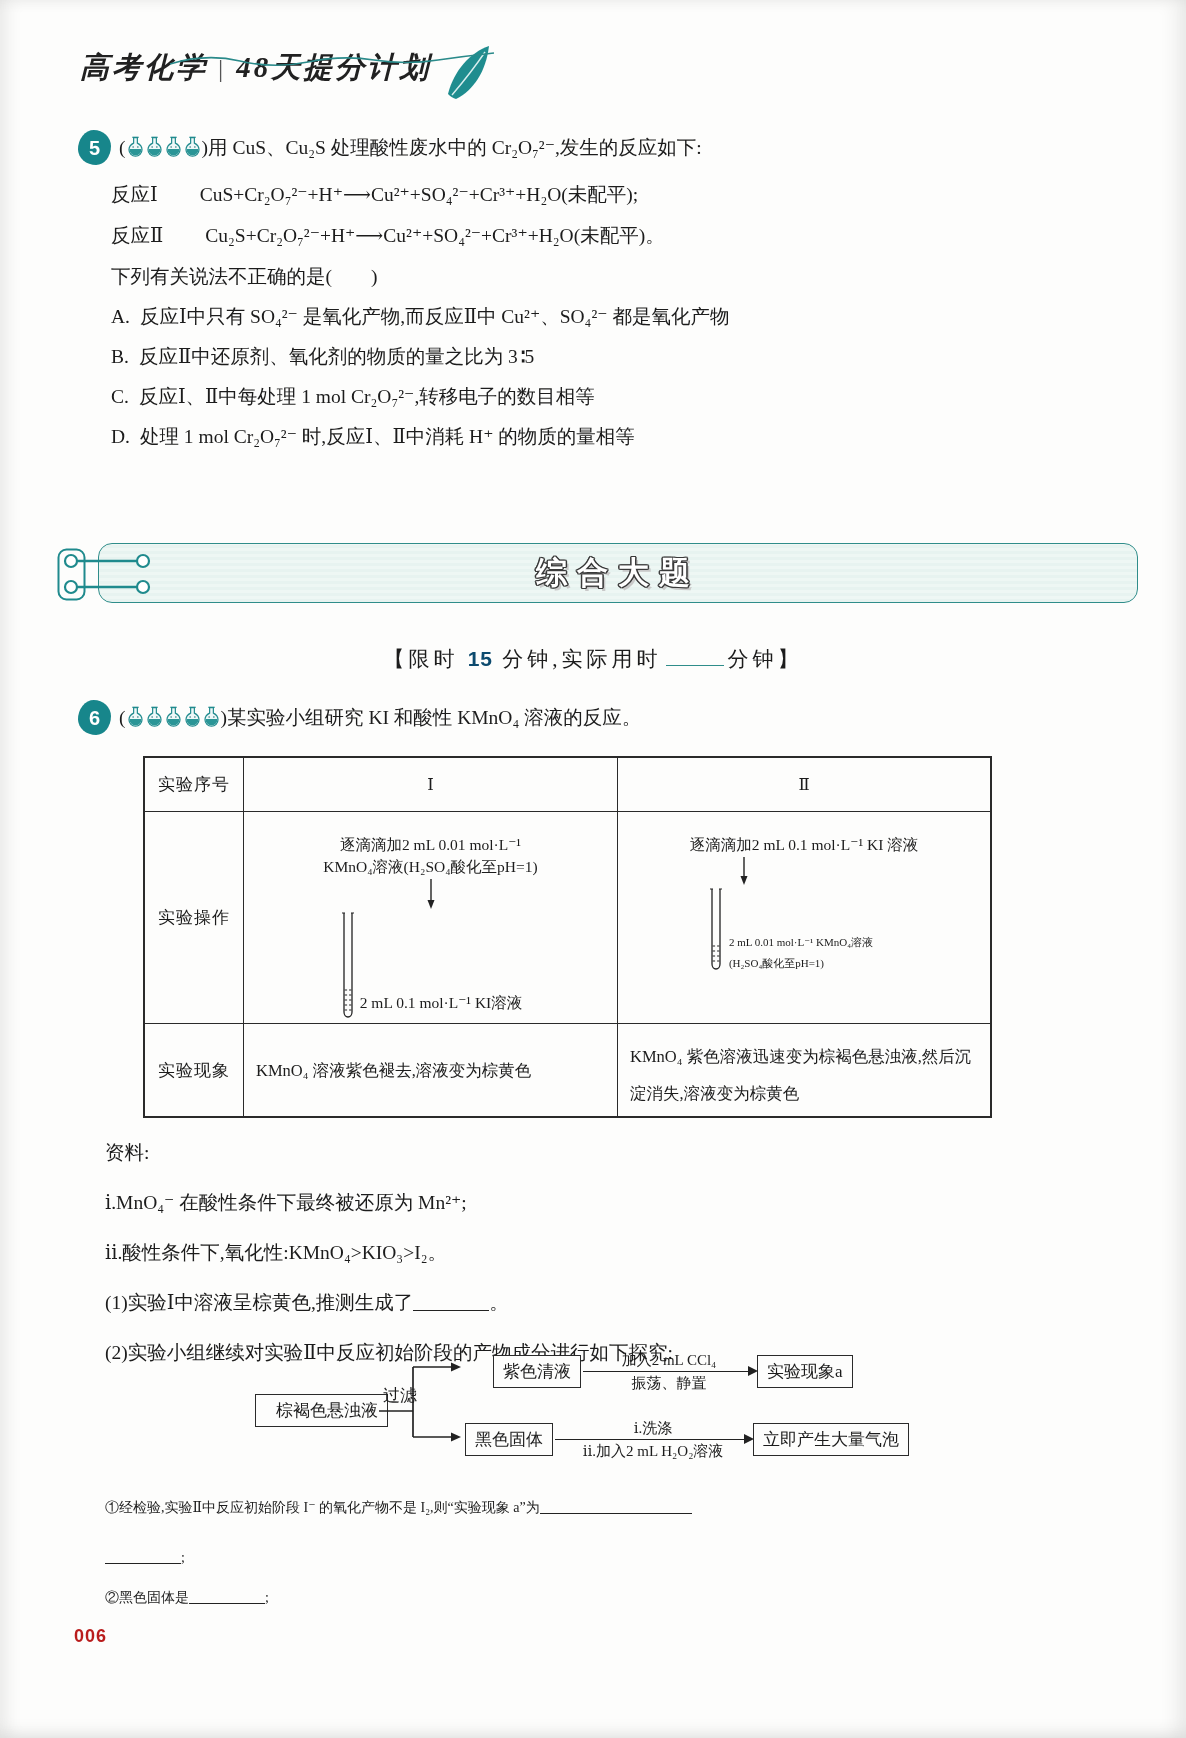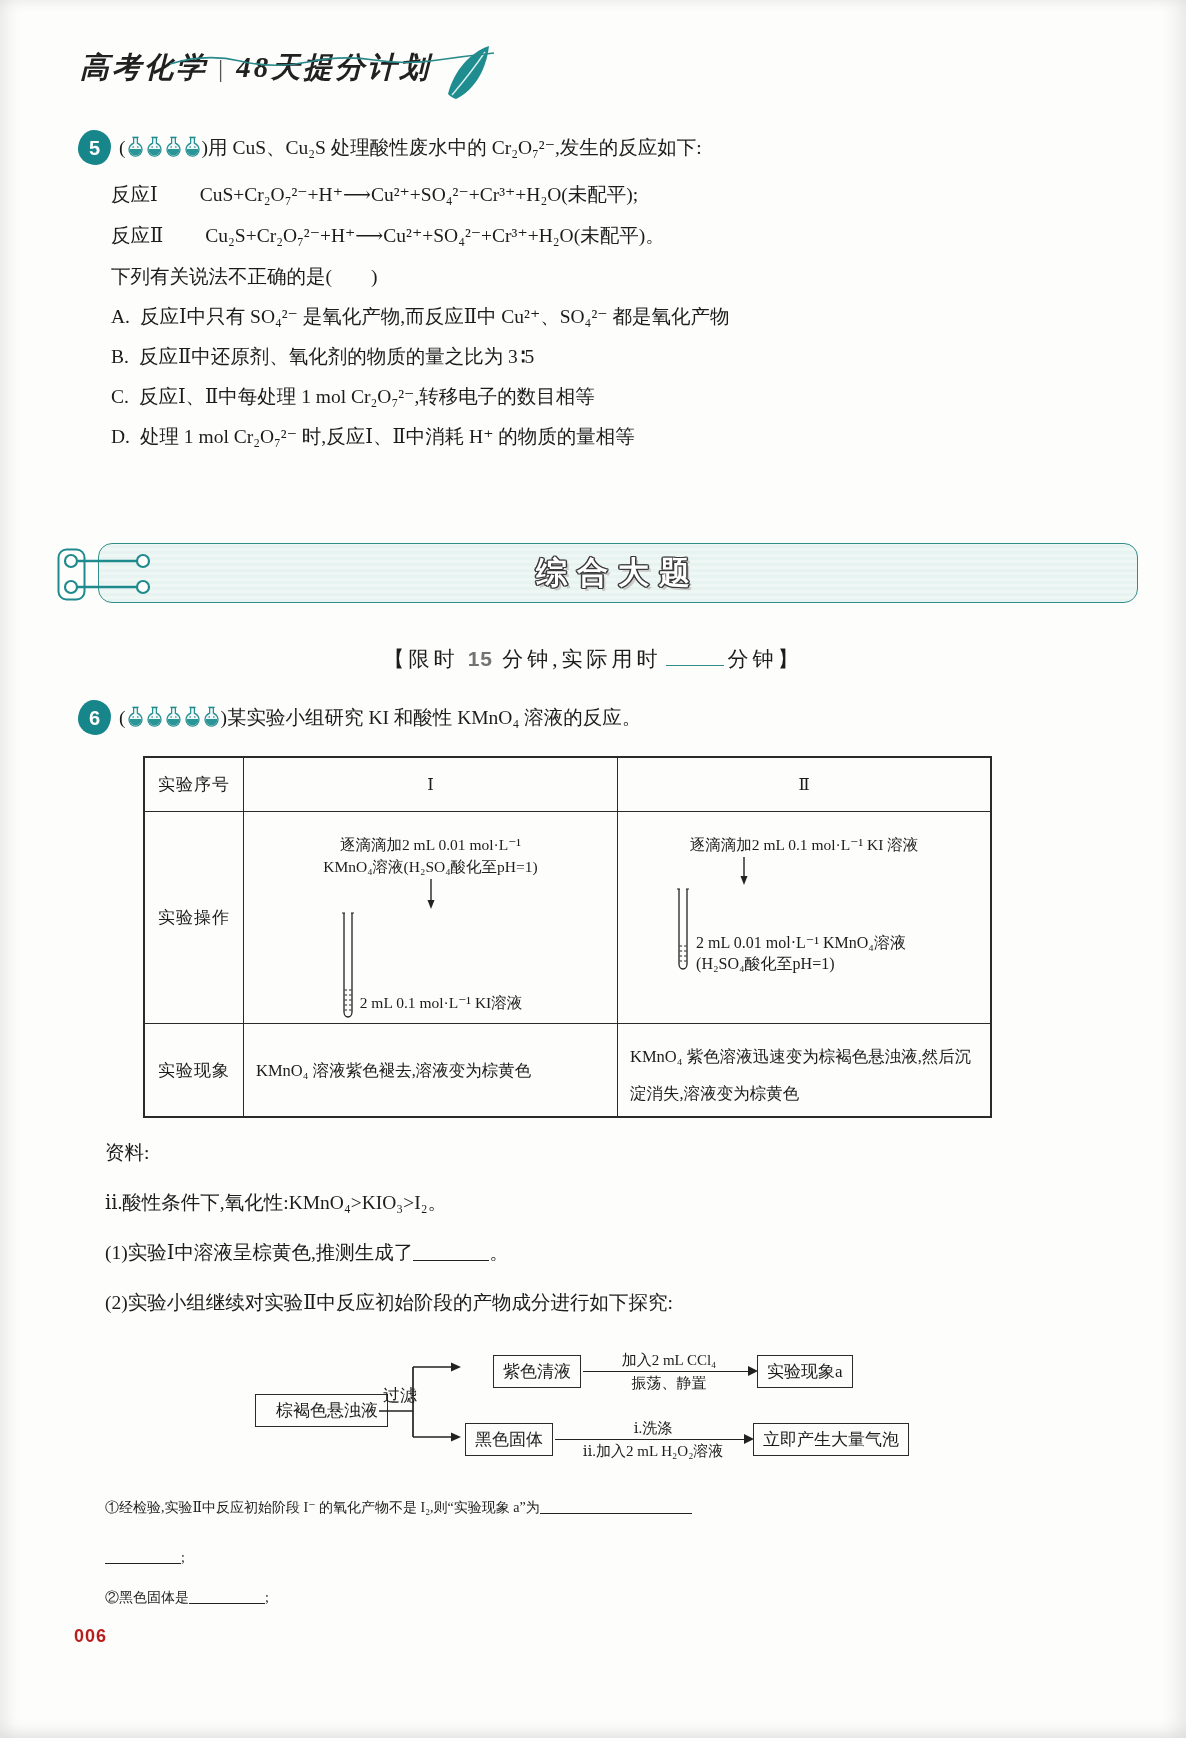--- a/index.html
+++ b/index.html
@@ -38,37 +38,37 @@
     display:flex;align-items:center;justify-content:center;
   }
   .banner-title{
     font-size:31px;font-weight:bold;letter-spacing:10px;color:#ffffff;
     text-shadow:1.4px 0 #3a3a3a,-1.4px 0 #3a3a3a,0 1.4px #3a3a3a,0 -1.4px #3a3a3a,
       1px 1px #3a3a3a,-1px -1px #3a3a3a,1px -1px #3a3a3a,-1px 1px #3a3a3a,3px 3px 0 #c9c9c9;
   }
   .binder{position:absolute;left:-42px;top:4px;}
   
   .timer{position:absolute;left:0;top:645px;width:1186px;text-align:center;font-size:21px;letter-spacing:4px;}
-  .timer .min{color:#737373;font-family:"Liberation Sans","DejaVu Sans",sans-serif;font-weight:bold;letter-spacing:1px;}
+  .timer .min{color:#0c4a6e;font-family:"Liberation Sans","DejaVu Sans",sans-serif;font-weight:bold;letter-spacing:1px;}
   .timer .t-blank{display:inline-block;width:58px;border-bottom:1.8px solid #2f8d8a;height:18px;margin:0 4px;}
   
   .exp-table{
     position:absolute;left:143px;top:756px;
     display:grid;grid-template-columns:99px 374px 372px;grid-template-rows:54px 212px 92px;
     border:2px solid #2a2a2a;font-size:16.5px;
   }
   .cell{border-right:1px solid #2a2a2a;border-bottom:1px solid #2a2a2a;display:flex;align-items:center;justify-content:center;}
   .cell.last-col{border-right:none;}
   .cell.last-row{border-bottom:none;}
   .cell.rowhead{font-size:17px;letter-spacing:1px;}
   .op-cell{flex-direction:column;justify-content:flex-start;padding-top:22px;}
   .op-text{font-size:15.5px;text-align:center;line-height:22px;}
   .tube-row{display:flex;align-items:flex-end;margin-top:2px;}
   .tube-label{font-size:15.5px;margin:0 0 14px 3px;white-space:nowrap;}
-  .tube-label2{font-size:16px;line-height:21px;margin:0 0 6px 4px;white-space:nowrap;}
+  .tube-label2{font-size:11px;line-height:21px;margin:0 0 6px 4px;white-space:nowrap;}
   .ph-cell{justify-content:flex-start;padding:6px 12px;font-size:16.5px;line-height:37px;}
   .ph-cell.wrap{align-items:flex-start;padding-top:14px;}
   
   .notes{position:absolute;left:105px;top:1128px;width:1000px;font-size:19.5px;}
   .notes div{line-height:50px;}
   .blank{display:inline-block;width:76px;border-bottom:1.6px solid #222;height:18px;vertical-align:-2px;}
   
   .flow{position:absolute;left:253px;top:1350px;width:700px;height:130px;font-size:17px;}
   .fbox{border:1.6px solid #2a2a2a;padding:4px 9px;white-space:nowrap;background:#fdfdfc;}
   .flow-start{position:absolute;left:2px;top:44px;padding-left:20px;}
@@ -265,20 +265,21 @@
       </div>
     </div>
 
     <div class="cell rowhead last-row">实验现象</div>
     <div class="cell ph-cell last-row">KMnO₄ 溶液紫色褪去,溶液变为棕黄色</div>
     <div class="cell ph-cell wrap last-col last-row">KMnO₄ 紫色溶液迅速变为棕褐色悬浊液,然后沉淀消失,溶液变为棕黄色</div>
   </div>
 
   <div class="notes">
     <div>资料:</div>
+    <div>ⅰ.MnO₄⁻ 在酸性条件下最终被还原为 Mn²⁺;</div>
     <div>ⅱ.酸性条件下,氧化性:KMnO₄&gt;KIO₃&gt;I₂。</div>
     <div>
       <span>(1)实验Ⅰ中溶液呈棕黄色,推测生成了</span><span class="blank"></span><span>。</span>
     </div>
     <div>(2)实验小组继续对实验Ⅱ中反应初始阶段的产物成分进行如下探究:</div>
   </div>
 
   <div class="flow">
     <div class="fbox flow-start">棕褐色悬浊液</div>
     <span class="fork">

